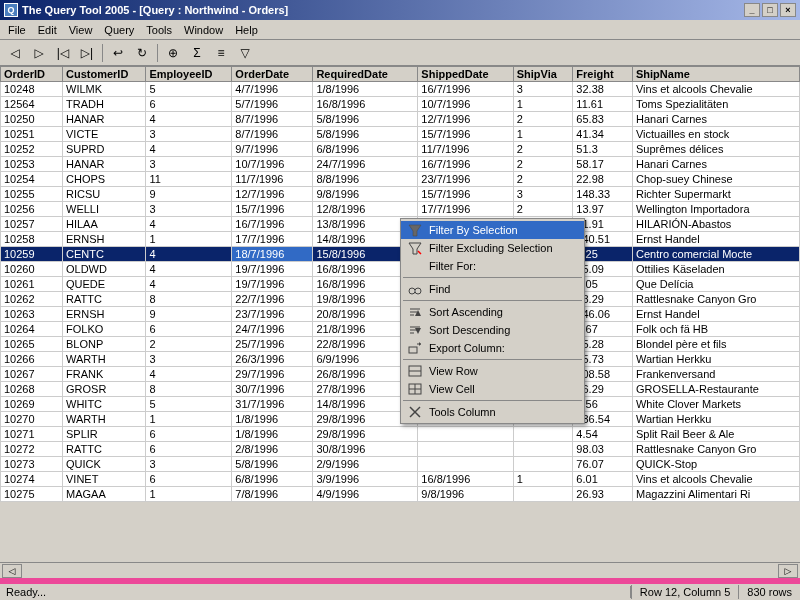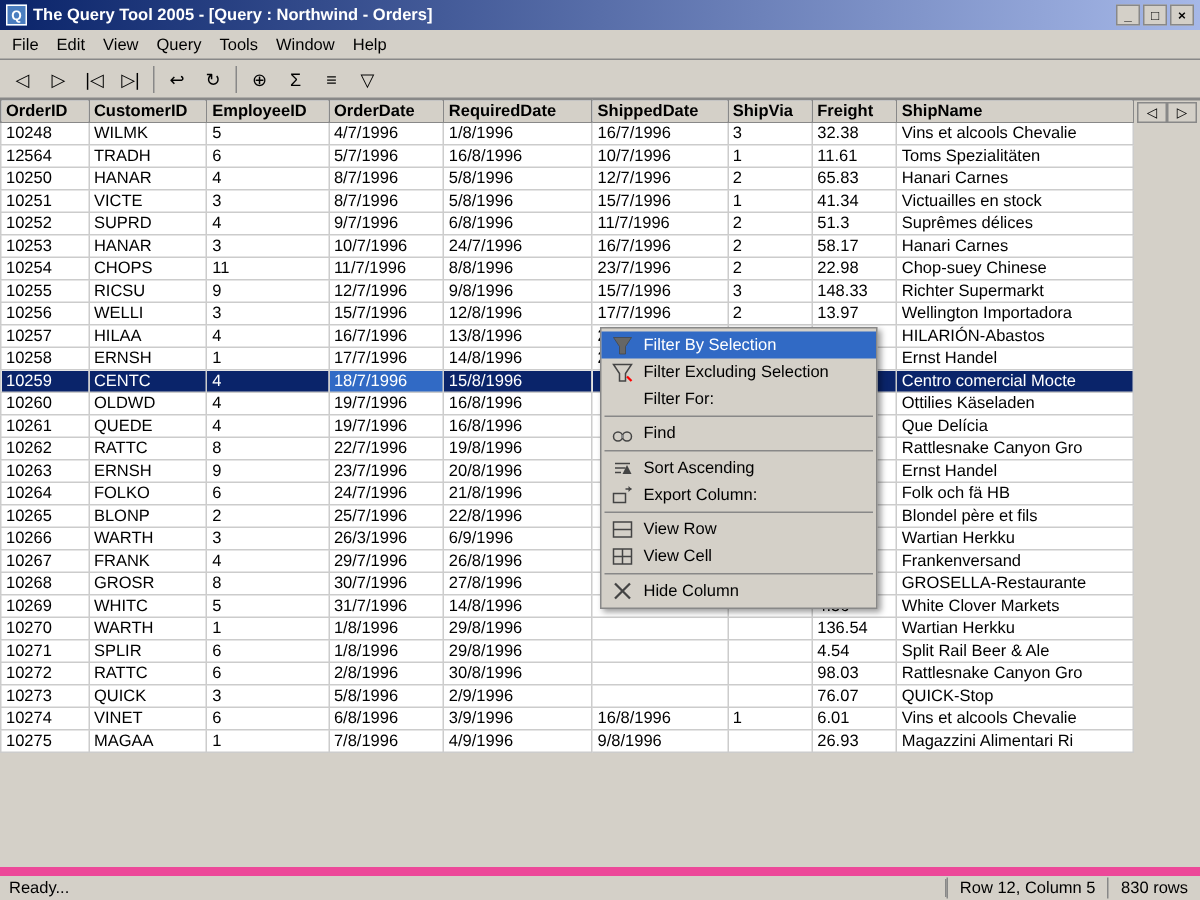--- a/index.html
+++ b/index.html
@@ -136,21 +136,21 @@
       background: #0a246a;
       color: white;
     }
     .cell-selected {
       background: #316ac5 !important;
       color: white !important;
     }
 
     .main-content {
       display: flex;
-      flex-direction: row;
+      flex-direction: column;
       height: calc(600px - 20px - 20px - 26px - 22px);
       overflow: hidden;
     }
 
     .scroll-area {
       flex: 1;
       overflow: auto;
       position: relative;
     }
 
@@ -665,20 +665,31 @@
           <line x1="2" y1="7" x2="9" y2="7" stroke="#444" stroke-width="1"></line>
           <line x1="2" y1="10" x2="6" y2="10" stroke="#444" stroke-width="1"></line>
           <polygon points="10,5 13,11 7,11" fill="#444"></polygon>
         </svg>
       </span>
       <span>Sort Ascending</span>
     </div>
     <div class="ctx-item">
       <span class="ctx-icon">
         <svg width="14" height="14" viewBox="0 0 14 14">
+          <line x1="2" y1="4" x2="12" y2="4" stroke="#444" stroke-width="1"></line>
+          <line x1="2" y1="7" x2="9" y2="7" stroke="#444" stroke-width="1"></line>
+          <line x1="2" y1="10" x2="6" y2="10" stroke="#444" stroke-width="1"></line>
+          <polygon points="10,11 13,5 7,5" fill="#444"></polygon>
+        </svg>
+      </span>
+      <span>Sort Descending</span>
+    </div>
+    <div class="ctx-item">
+      <span class="ctx-icon">
+        <svg width="14" height="14" viewBox="0 0 14 14">
           <rect x="1" y="6" width="8" height="6" fill="none" stroke="#444" stroke-width="1"></rect>
           <line x1="9" y1="3" x2="13" y2="3" stroke="#444" stroke-width="1"></line>
           <polygon points="11,1 13,3 11,5" fill="#444"></polygon>
         </svg>
       </span>
       <span>Export Column:</span>
     </div>
     <div class="ctx-separator"></div>
     <div class="ctx-item">
       <span class="ctx-icon">
@@ -700,15 +711,15 @@
       <span>View Cell</span>
     </div>
     <div class="ctx-separator"></div>
     <div class="ctx-item">
       <span class="ctx-icon">
         <svg width="14" height="14" viewBox="0 0 14 14">
           <line x1="2" y1="2" x2="12" y2="12" stroke="#444" stroke-width="1.5"></line>
           <line x1="12" y1="2" x2="2" y2="12" stroke="#444" stroke-width="1.5"></line>
         </svg>
       </span>
-      <span>Hide Column</span>
+      <span>Tools Column</span>
     </div>
   </div>
 
 </body></html>

